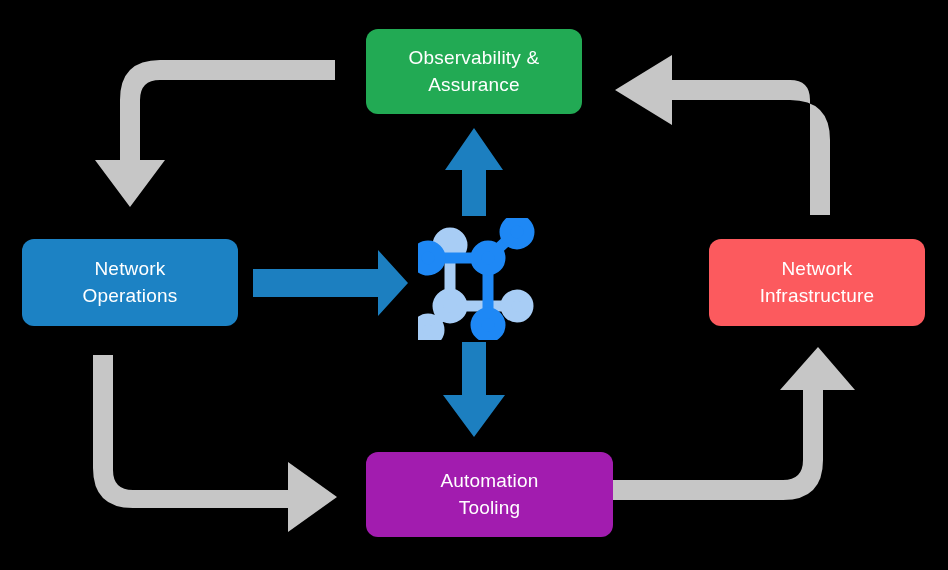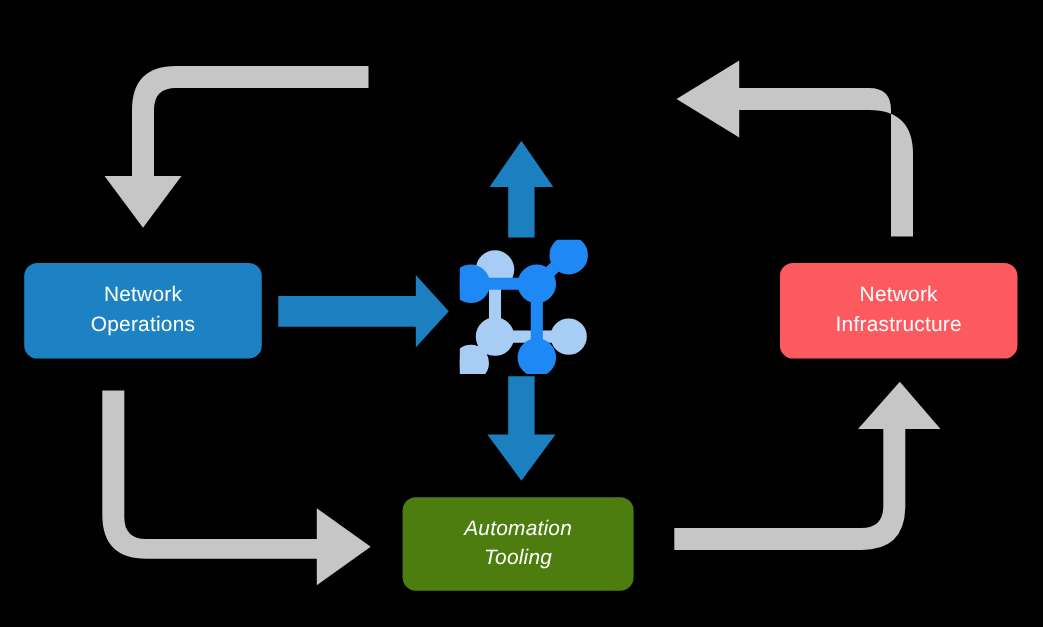--- a/index.html
+++ b/index.html
@@ -40,23 +40,22 @@
   }
   #box-operations {
     left: 22px;   top: 239px; width: 216px; height: 87px;
     background: #1C82C4;
   }
   #box-infrastructure {
     left: 709px;  top: 239px; width: 216px; height: 87px;
     background: #FC5A5E;
   }
   #box-automation {
-    left: 366px;  top: 452px; width: 210px; height: 85px;
-    background: #4d7c0f;
-    font-style: italic;
+    left: 366px;  top: 452px; width: 247px; height: 85px;
+    background: #a21caf;
   }
   .flow-svg {
     position: absolute;
     left: 0; top: 0;
     width: 948px;
     height: 570px;
     pointer-events: none;
   }
   .icon-wrap {
     position: absolute;
@@ -113,20 +112,22 @@
         <line x1="70" y1="40" x2="70" y2="104"></line>
         <line x1="70" y1="40" x2="96" y2="16"></line>
         <circle cx="10" cy="40" r="12"></circle>
         <circle cx="70" cy="40" r="12"></circle>
         <circle cx="99" cy="14" r="12"></circle>
         <circle cx="70" cy="107" r="12"></circle>
       </g>
     </svg>
   </div>
 
+  <div class="node-box" id="box-observability">Observability &amp;
+Assurance</div>
 
   <div class="node-box" id="box-operations">Network
 Operations</div>
 
   <div class="node-box" id="box-infrastructure">Network
 Infrastructure</div>
 
   <div class="node-box" id="box-automation">Automation
 Tooling</div>
 

